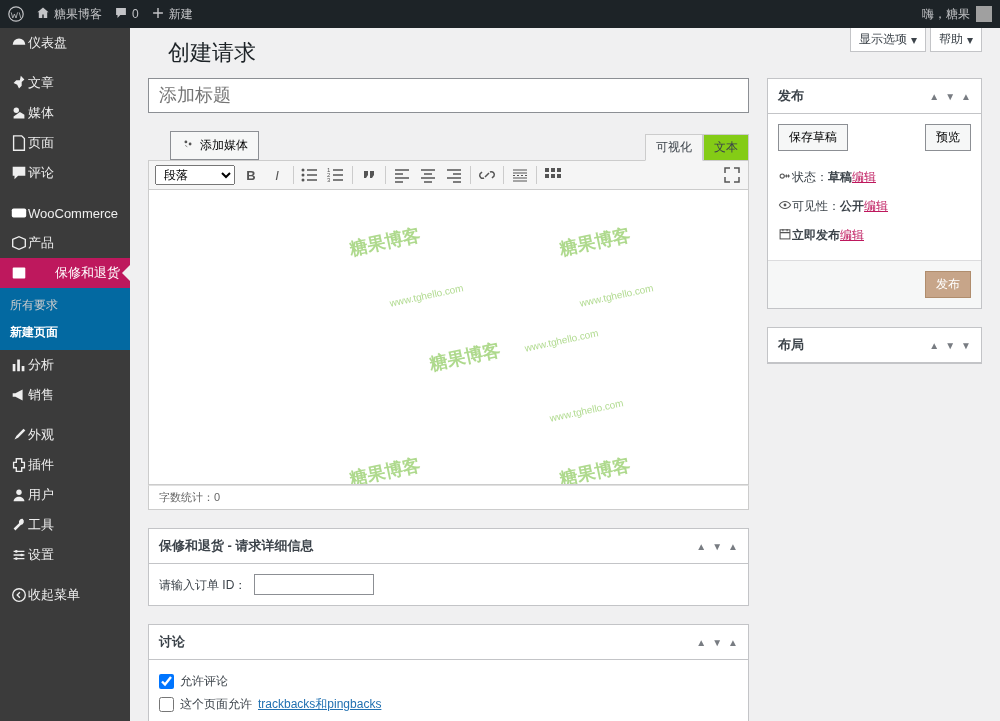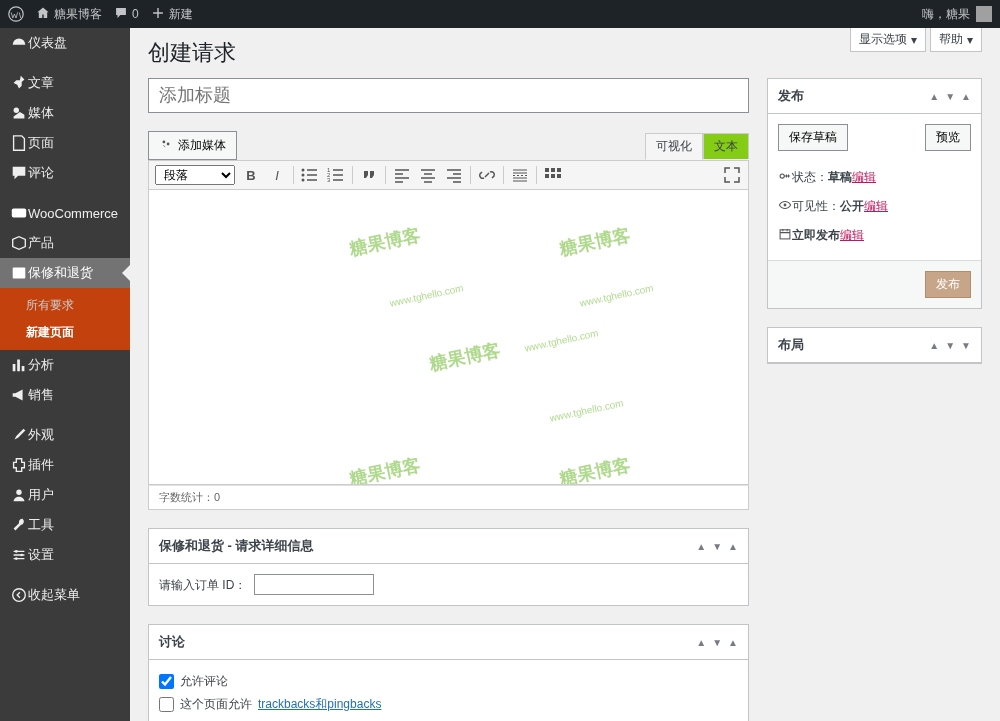--- a/index.html
+++ b/index.html
@@ -8,44 +8,44 @@
     
     .topbar { background: #1d2327; height: 28px; color: #c3c4c7; display: flex; align-items: center; padding: 0 8px; font-size: 12px; }
     .topbar-left { display: flex; align-items: center; gap: 12px; }
     .topbar-item { display: flex; align-items: center; gap: 4px; cursor: pointer; }
     .topbar-right { margin-left: auto; display: flex; align-items: center; gap: 6px; }
     .avatar { width: 16px; height: 16px; background: #a0a0a0; }
     
     
     .sidebar { position: absolute; left: 0; top: 28px; bottom: 0; width: 130px; background: #3b3b3b; color: #eee; }
     .menu-item { display: flex; align-items: center; padding: 6px 10px; gap: 0; font-size: 13px; cursor: pointer; color: #eee; }
-    .menu-item.active { background: #737373; color: #fff; position: relative; }
+    .menu-item.active { background: #be185d; color: #fff; position: relative; justify-content: space-between; }
     .menu-item.active::after { content: ""; position: absolute; right: 0; top: 50%; transform: translateY(-50%); border: 8px solid transparent; border-right-color: #f0f0f1; }
-    .submenu { background: #c2410c; padding: 4px 16px; }
+    .submenu { background: #0369a1; padding: 4px 0; }
     .submenu-item { padding: 5px 10px 5px 10px; font-size: 12px; color: #ccc; cursor: pointer; }
     .submenu-item.current { color: #fff; font-weight: 600; }
     .menu-icon { width: 18px; height: 18px; display: inline-flex; align-items: center; justify-content: center; fill: currentColor; }
     
     
     .main { position: absolute; left: 130px; right: 0; top: 28px; bottom: 0; padding: 10px 18px; overflow: auto; }
-    .page-header { display: flex; align-items: center; margin-bottom: 10px; }
+    .page-header { display: flex; align-items: center; margin-bottom: 10px; margin-left: 20px; }
     .page-title { font-size: 22px; font-weight: 400; color: #1d2327; }
     .screen-options { position: absolute; top: 0; right: 18px; display: flex; gap: 4px; }
     .screen-btn { background: #fff; border: 1px solid #c3c4c7; padding: 3px 8px; font-size: 12px; cursor: pointer; border-top: none; display: flex; align-items: center; gap: 4px; }
     
     
     .edit-layout { display: flex; gap: 18px; margin-top: 10px; }
     .col-main { flex: 1; min-width: 0; }
     .col-side { width: 215px; flex-shrink: 0; }
     
     
     .title-input { width: 100%; padding: 6px 10px; font-size: 18px; border: 1px solid #8c8f94; background: #fff; }
     
     
-    .editor-row { margin-top: 18px; display: flex; align-items: center; }
+    .editor-row { margin-top: 18px; display: flex; align-items: flex-end; margin-left: 22px; }
     .media-btn { background: #f6f7f7; border: 1px solid #8c8f94; padding: 5px 10px; font-size: 12px; cursor: pointer; display: inline-flex; align-items: center; gap: 5px; }
     .editor-tabs { margin-left: auto; display: flex; }
     .editor-tab { border: 1px solid #ccc; background: #84cc16; padding: 4px 10px; font-size: 12px; cursor: pointer; border-bottom: none; }
     .editor-tab.active { background: #f5f5f5; border-bottom: 1px solid #f5f5f5; margin-bottom: -1px; }
     .toolbar { background: #f5f5f5; border: 1px solid #ccc; padding: 4px 6px; display: flex; align-items: center; gap: 6px; justify-content: flex-end; }
     .para-select { font-size: 12px; padding: 1px 4px; width: 80px; }
     .tb-btn { width: 20px; height: 20px; display: flex; align-items: center; justify-content: center; cursor: pointer; color: #555; }
     .tb-sep { width: 1px; height: 18px; background: #ccc; }
     .expand-btn { margin-left: auto; }
     .editor-area { border: 1px solid #ccc; border-top: none; background: #fff; height: 295px; position: relative; overflow: hidden; }

